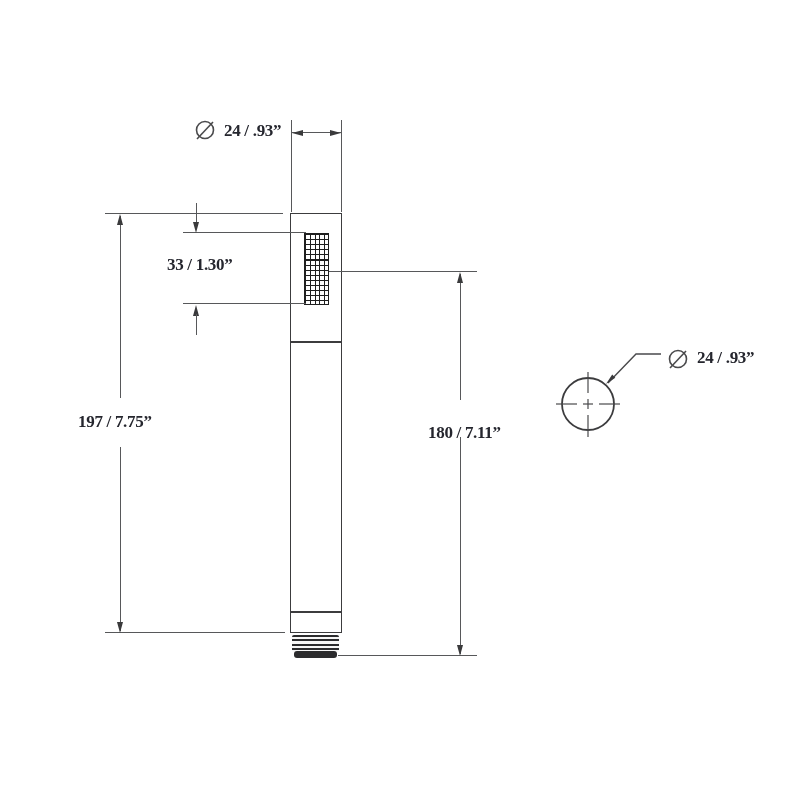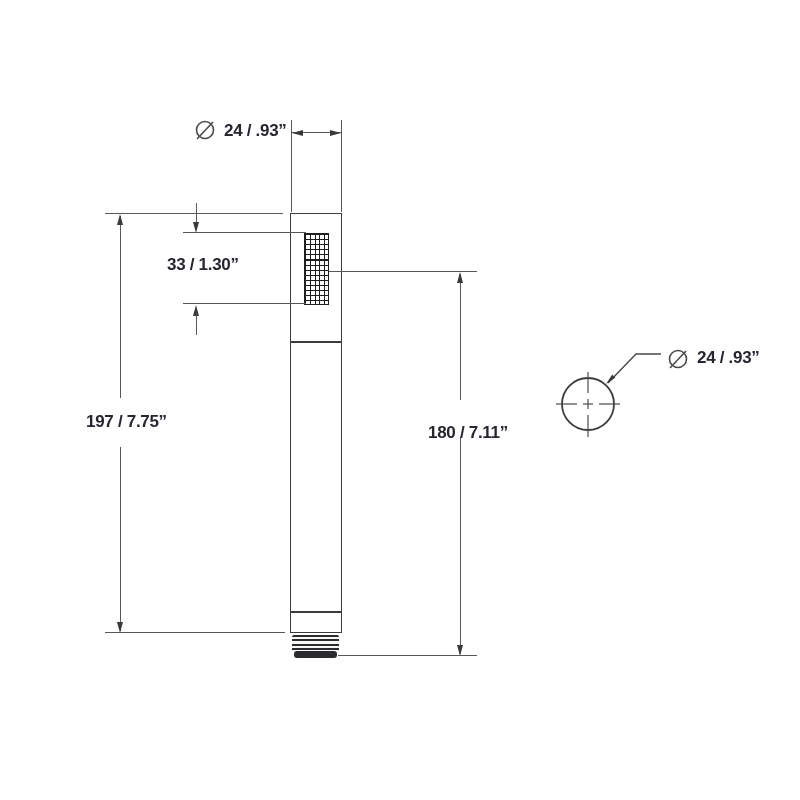--- a/index.html
+++ b/index.html
@@ -1,18 +1,18 @@
 <!DOCTYPE html>
 <html><head>
 <meta charset="utf-8">
 <style>
   html,body{margin:0;padding:0;background:#ffffff;}
   #canvas{
     position:relative;width:800px;height:708px;background:#ffffff;overflow:hidden;
-    font-family:Liberation Sans, sans-serif;
+    font-family:Liberation Serif, serif;
   }
   .hl{position:absolute;height:1.3px;background:#57585a;}
   .vl{position:absolute;width:1.3px;background:#57585a;}
   .dim-label{
     position:absolute;color:#25262e;font-size:17px;font-weight:600;
     letter-spacing:-0.3px;white-space:nowrap;
   }
   
   .ar{position:absolute;width:0;height:0;}
   .ar-up{border-left:3.2px solid transparent;border-right:3.2px solid transparent;border-bottom:11px solid #3a3a3c;}
@@ -64,21 +64,21 @@
     <line x1="4" y1="21" x2="20" y2="4" stroke="#4a4a4c" stroke-width="1.6"></line>
   </svg>
   <div class="dim-label" style="left:224px;top:121px;">24 / .93”</div>
 
   <div class="hl" style="left:105px;top:213px;width:178px;"></div>
   <div class="hl" style="left:105px;top:632px;width:180px;"></div>
   <div class="vl" style="left:119.5px;top:216px;height:182px;"></div>
   <div class="vl" style="left:119.5px;top:447px;height:184px;"></div>
   <div class="ar ar-up" style="left:117px;top:214px;"></div>
   <div class="ar ar-down" style="left:117px;top:622px;"></div>
-  <div class="dim-label" style="left:86px;top:412px;">197 / 7.75”</div>
+  <div class="dim-label" style="left:78px;top:412px;">197 / 7.75”</div>
 
   <div class="hl" style="left:183px;top:232px;width:123px;"></div>
   <div class="hl" style="left:183px;top:303px;width:123px;"></div>
   <div class="vl" style="left:195.5px;top:203px;height:22px;"></div>
   <div class="ar ar-down" style="left:193px;top:222px;"></div>
   <div class="ar ar-up" style="left:193px;top:305px;"></div>
   <div class="vl" style="left:195.5px;top:314px;height:21px;"></div>
   <div class="dim-label" style="left:167px;top:255px;text-align:center;">33 / 1.30”</div>
 
   <div class="hl" style="left:329px;top:271px;width:148px;"></div>

